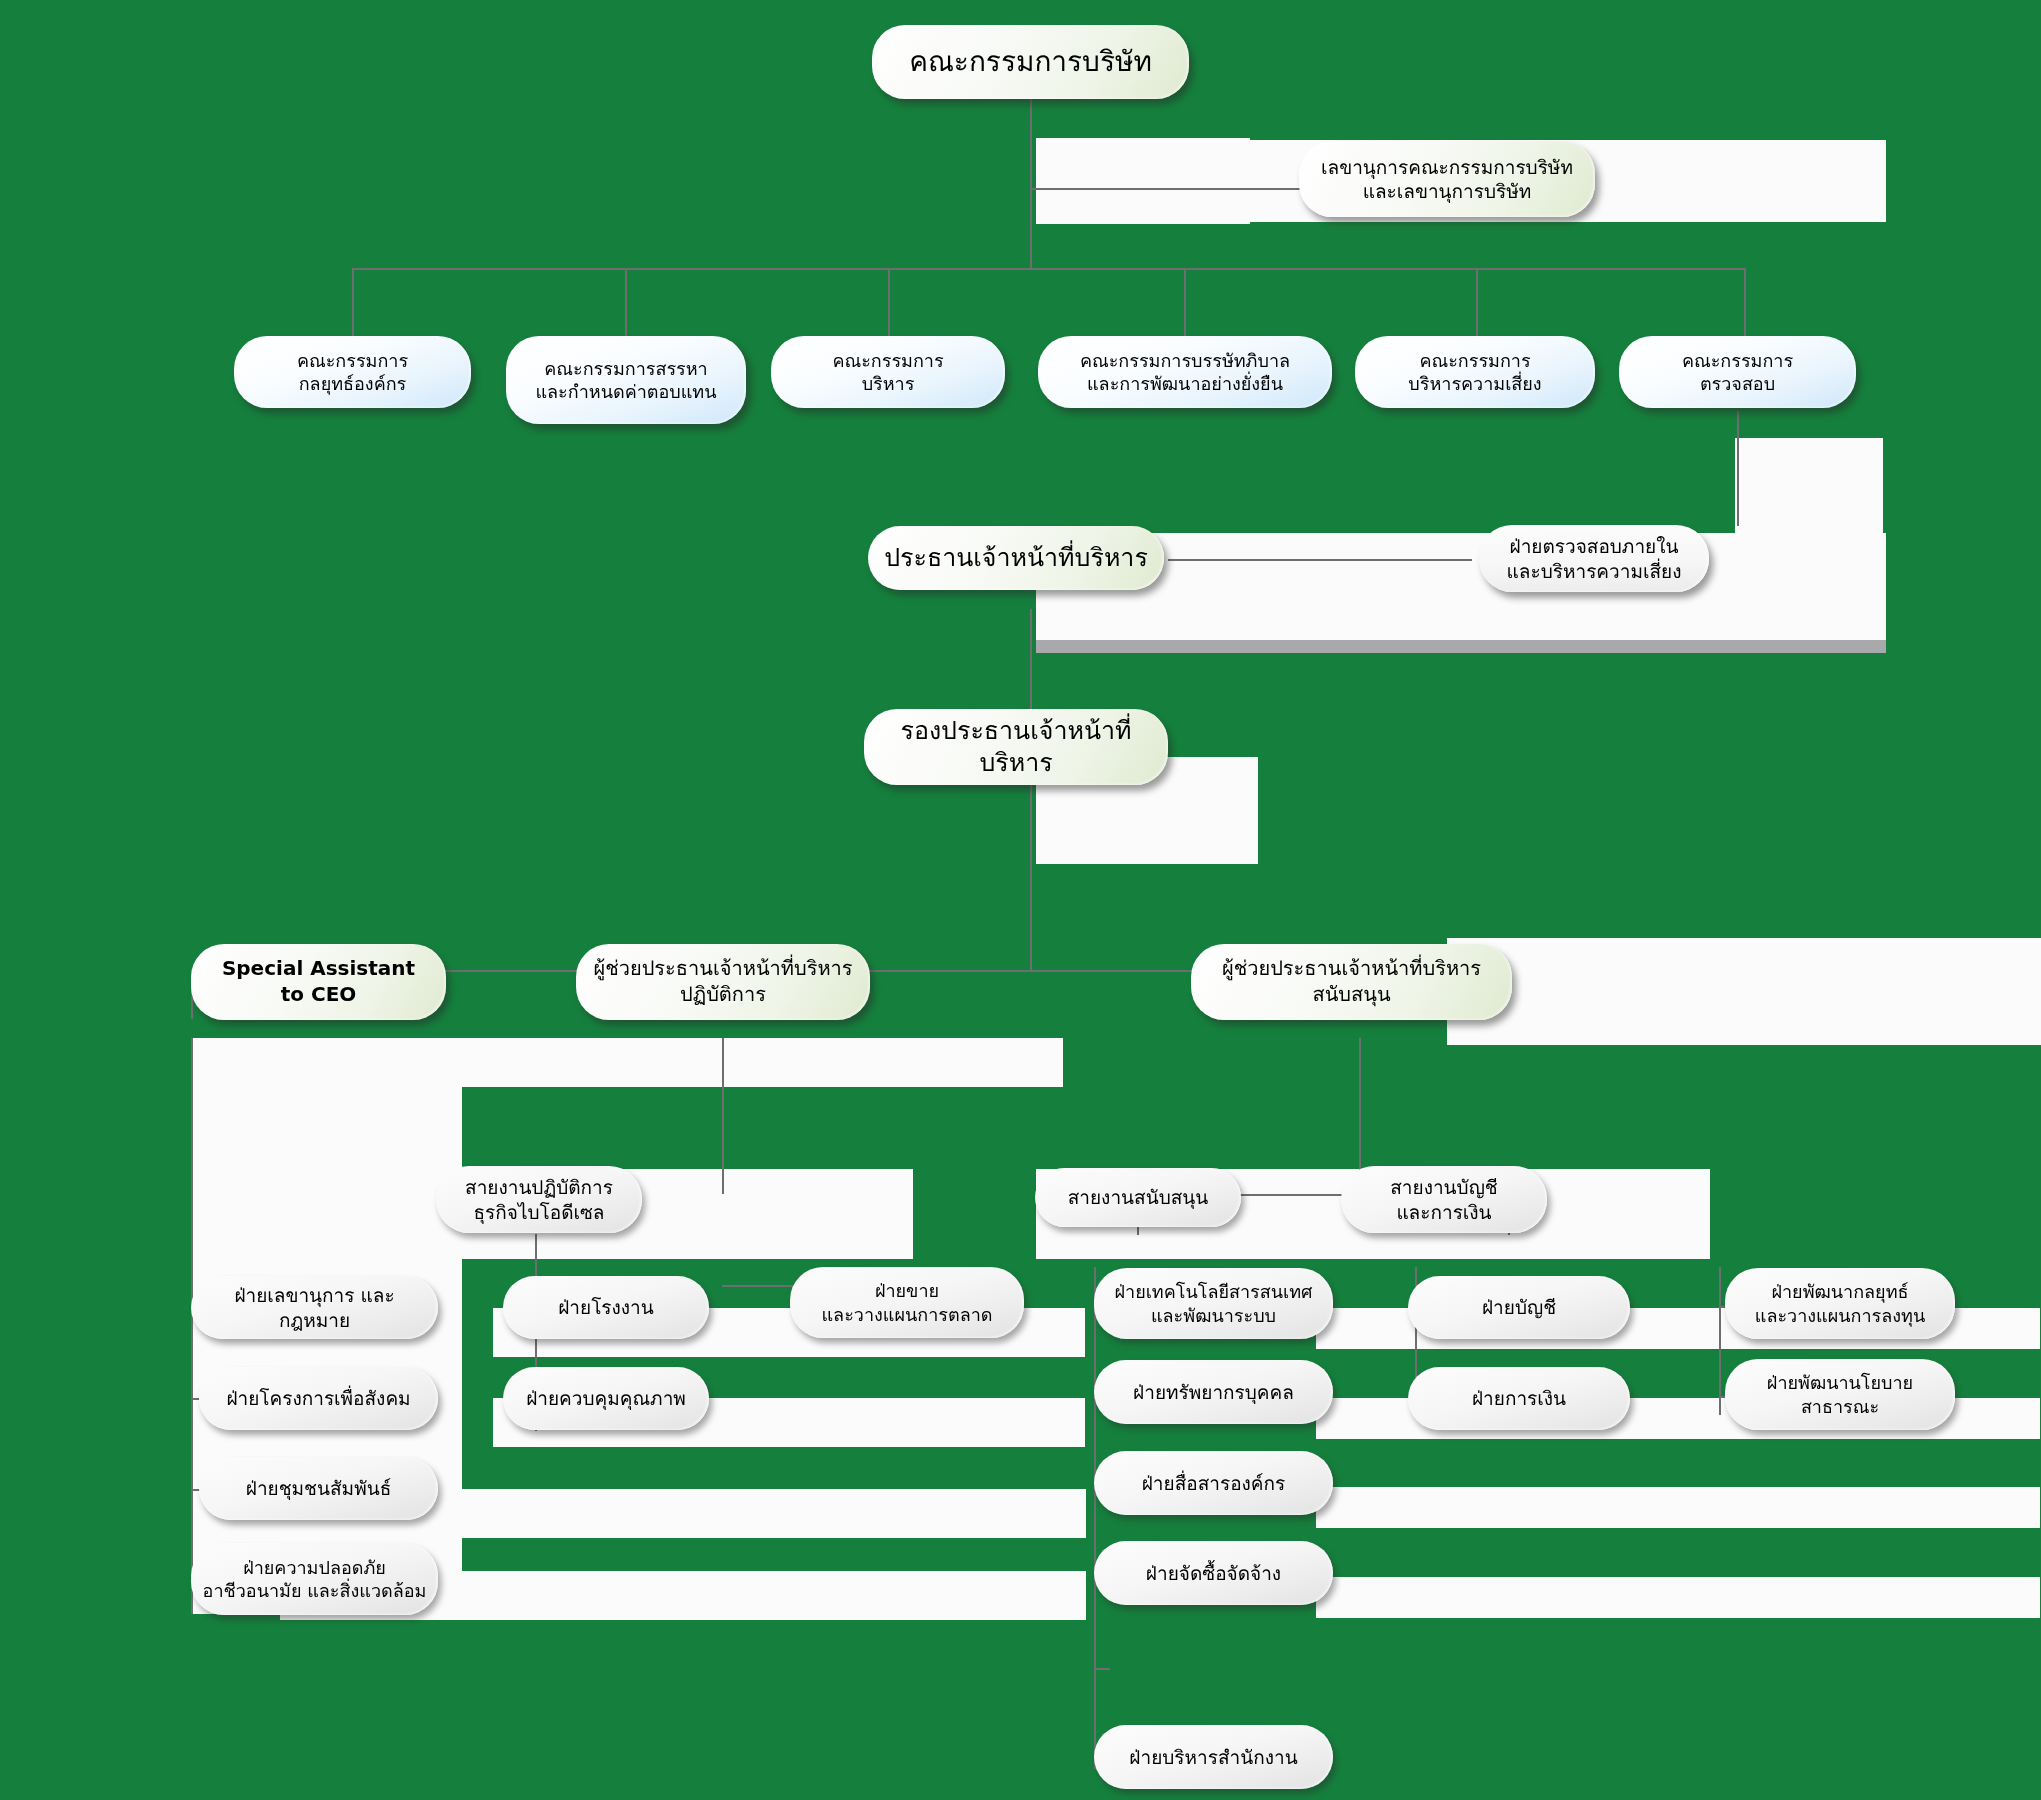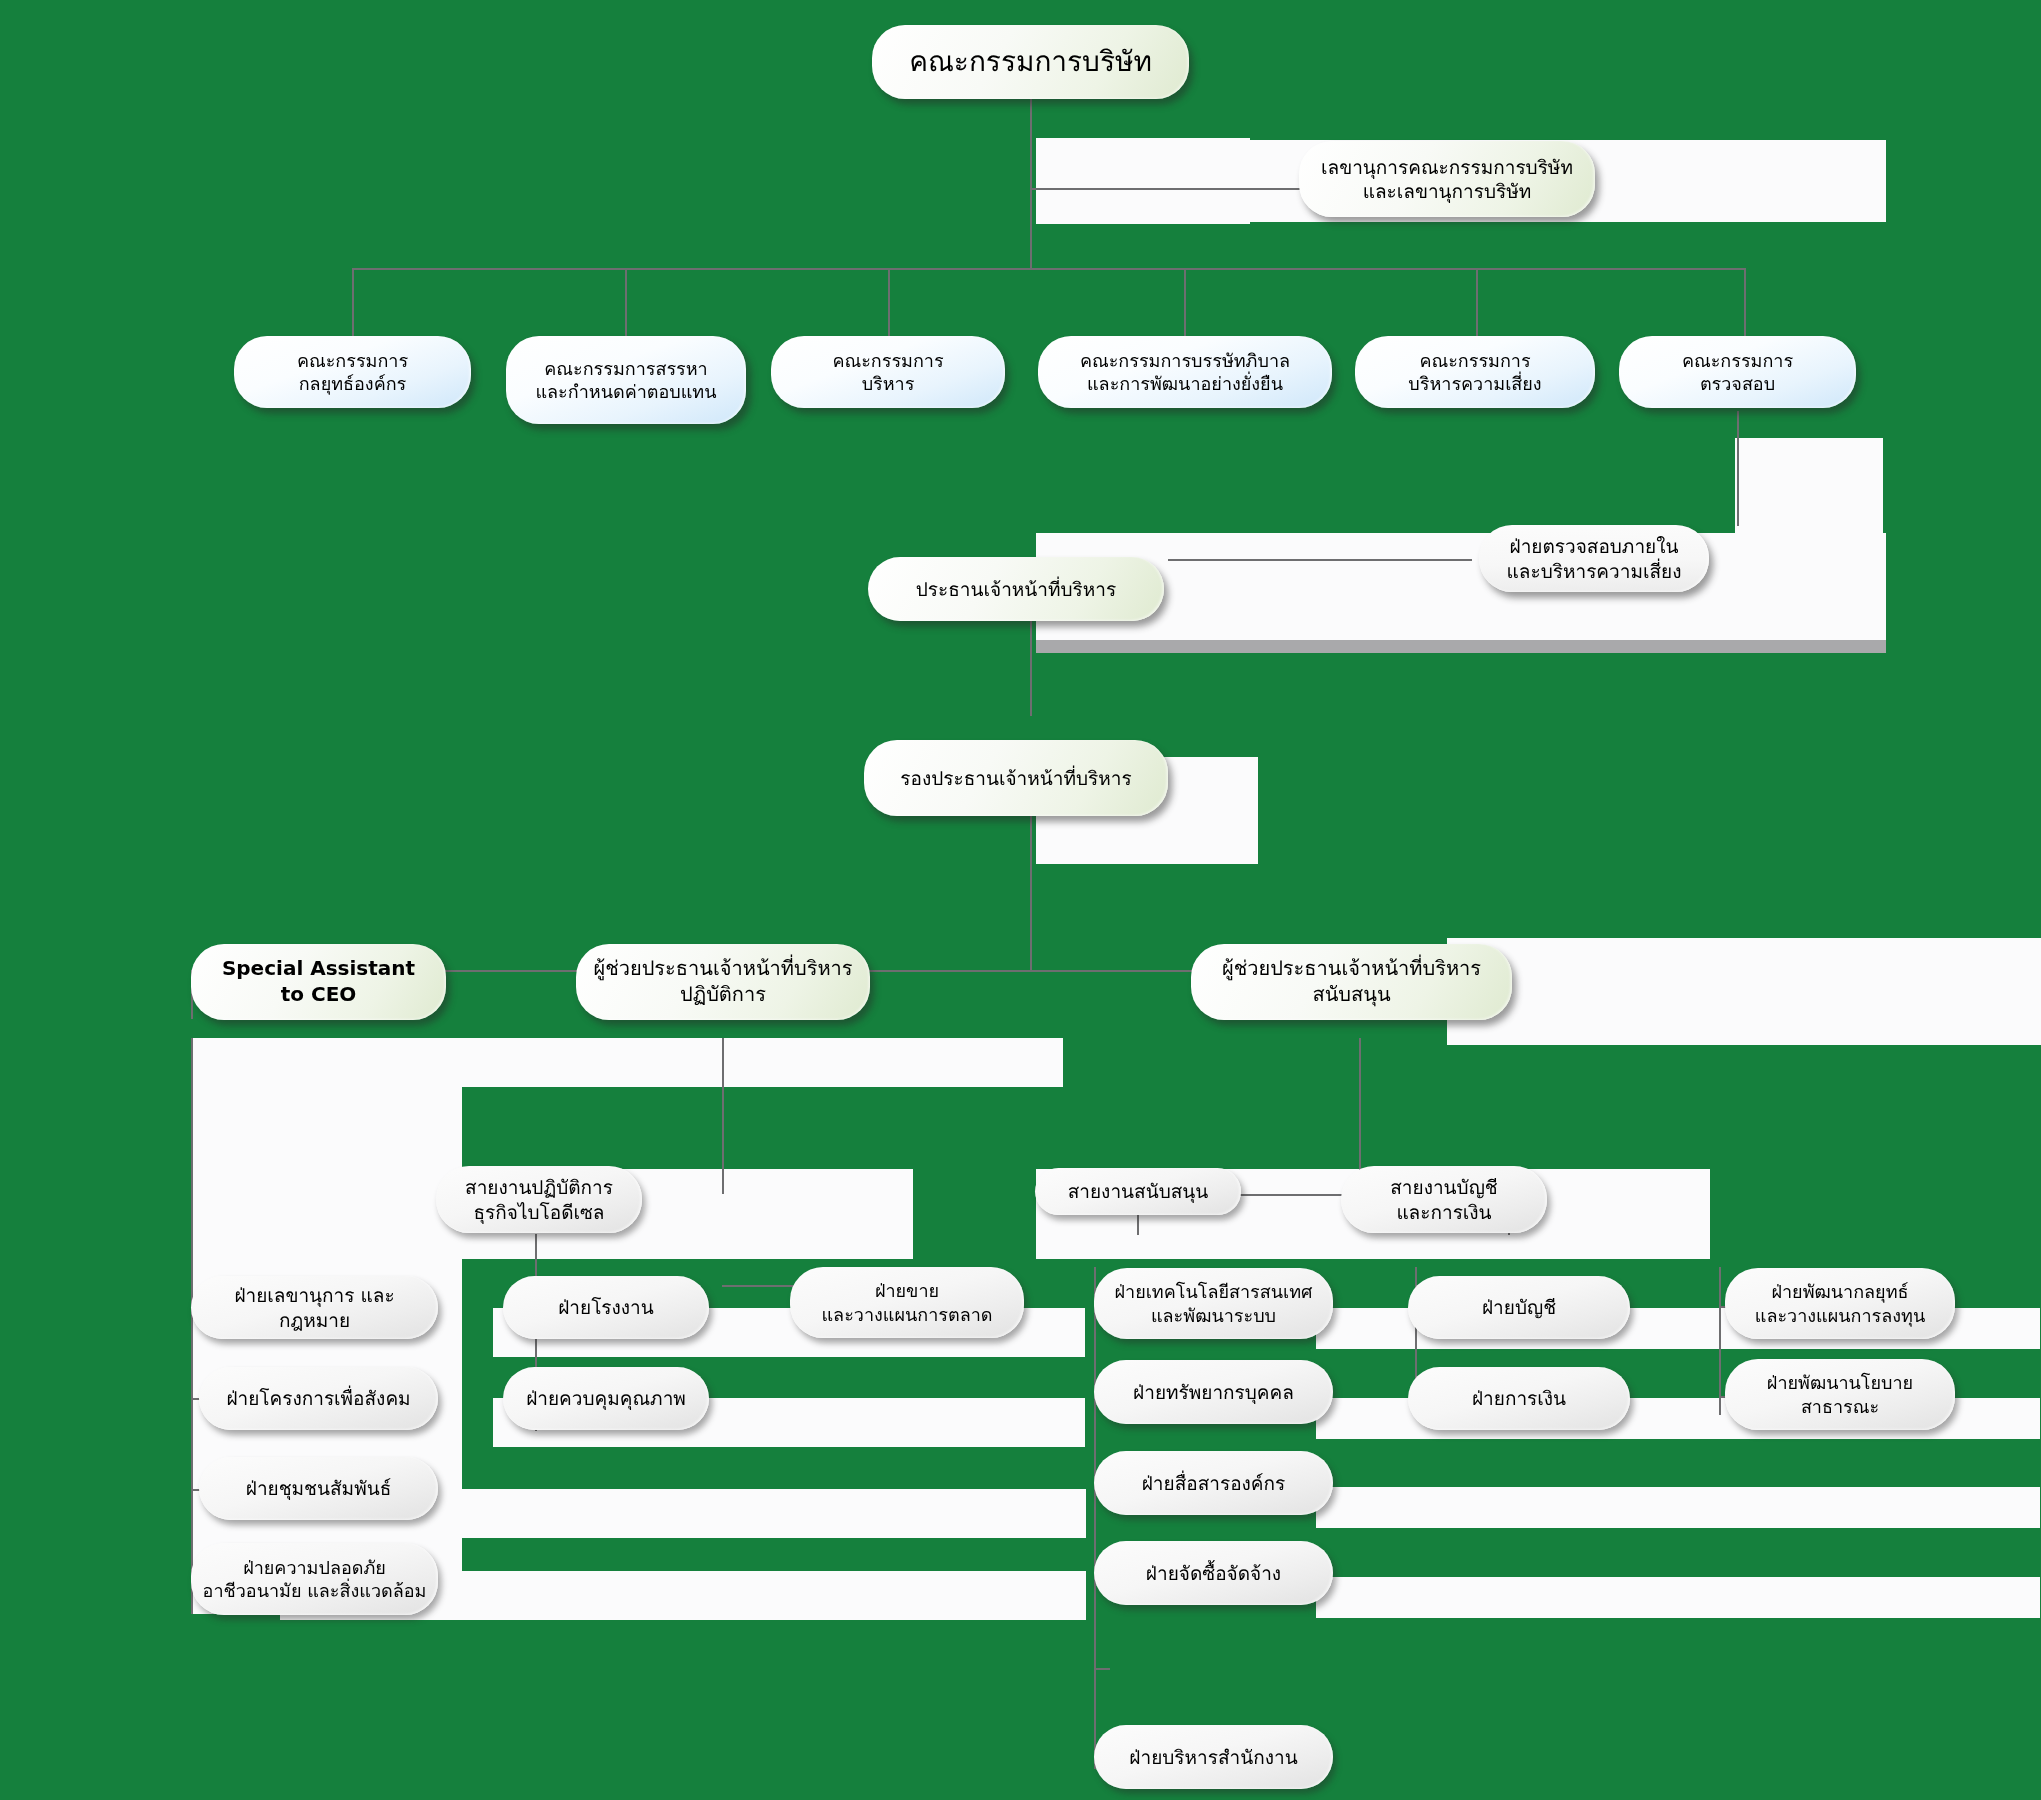--- a/index.html
+++ b/index.html
@@ -62,21 +62,21 @@
   .node.grey {
     background: linear-gradient(165deg, #fcfcfc 0%, #f6f6f6 45%, #ededed 72%, #e2e2e2 100%);
     box-shadow: 3.3px 5px 6.6px rgba(40,40,40,0.40),
                 -1.6px -0.8px 2.5px rgba(255,255,255,0.6) inset;
   }
   .node.flat {
     background: linear-gradient(178deg, #fcfcfc 0%, #f7f7f7 55%, #ebebeb 100%);
   }
 
   .fs-34 { font-size: 28px; }
-  .fs-26 { font-size: 19px; margin-top: 31px; }
+  .fs-26 { font-size: 25px; }
   .fs-24 { font-size: 20px; }
   .fs-23 { font-size: 19px; }
   .fs-22 { font-size: 18px; }
   .bold { font-weight: bold; }
 </style>
 </head>
 <body>
 
 <div id="canvas">
 
@@ -221,21 +221,21 @@
   </div>
   <div class="node green fs-24" style="left:1191px; top:944px; width:321px; height:76px;">
     <span>ผู้ช่วยประธานเจ้าหน้าที่บริหาร
 สนับสนุน</span>
   </div>
 
   <div class="node grey fs-23" style="left:436px; top:1166px; width:206px; height:67px;">
     <span>สายงานปฏิบัติการ
 ธุรกิจไบโอดีเซล</span>
   </div>
-  <div class="node grey fs-23" style="left:1035px; top:1168px; width:206px; height:47px;">
+  <div class="node grey fs-23" style="left:1035px; top:1168px; width:206px; height:59px;">
     <span>สายงานสนับสนุน</span>
   </div>
   <div class="node grey fs-23" style="left:1341px; top:1166px; width:206px; height:67px;">
     <span>สายงานบัญชี
 และการเงิน</span>
   </div>
 
   <div class="node grey fs-23" style="left:191px; top:1276px; width:247px; height:63px;">
     <span>ฝ่ายเลขานุการ และ กฎหมาย</span>
   </div>

